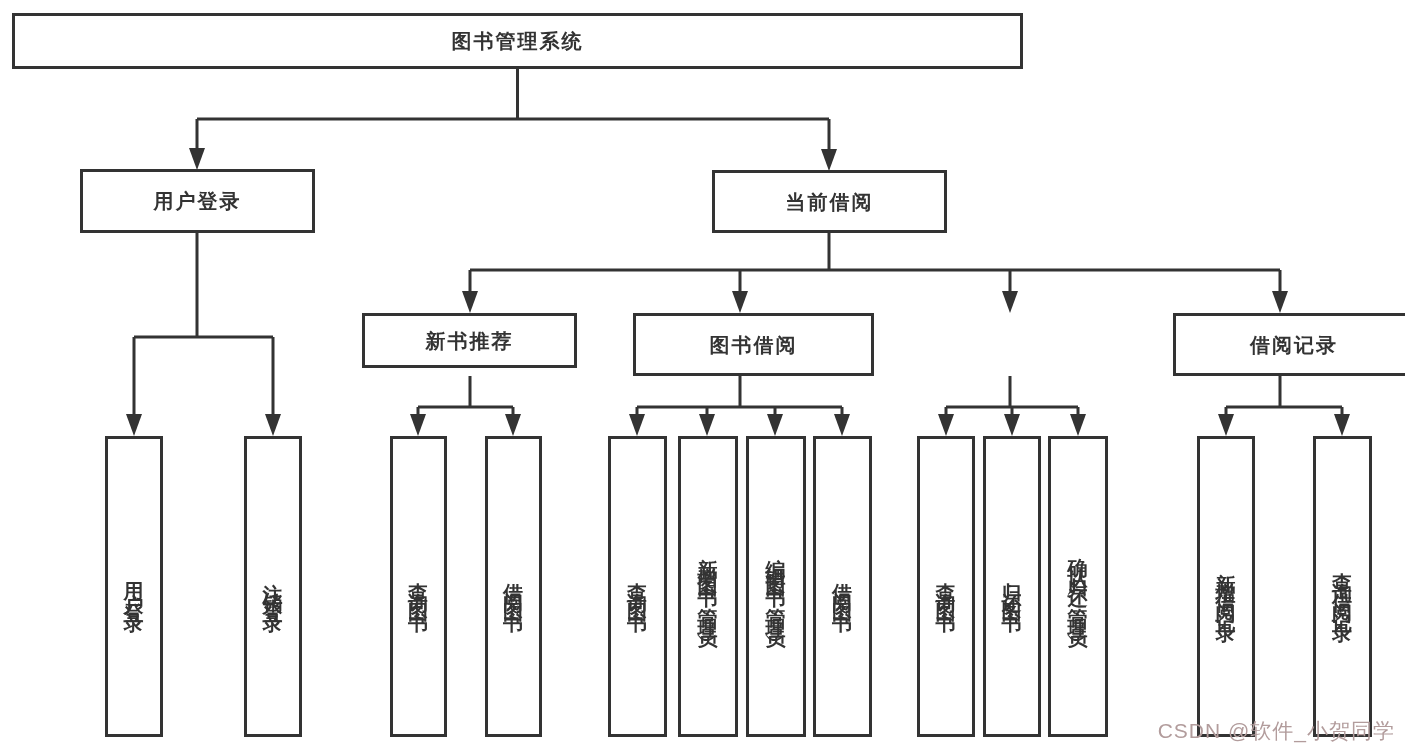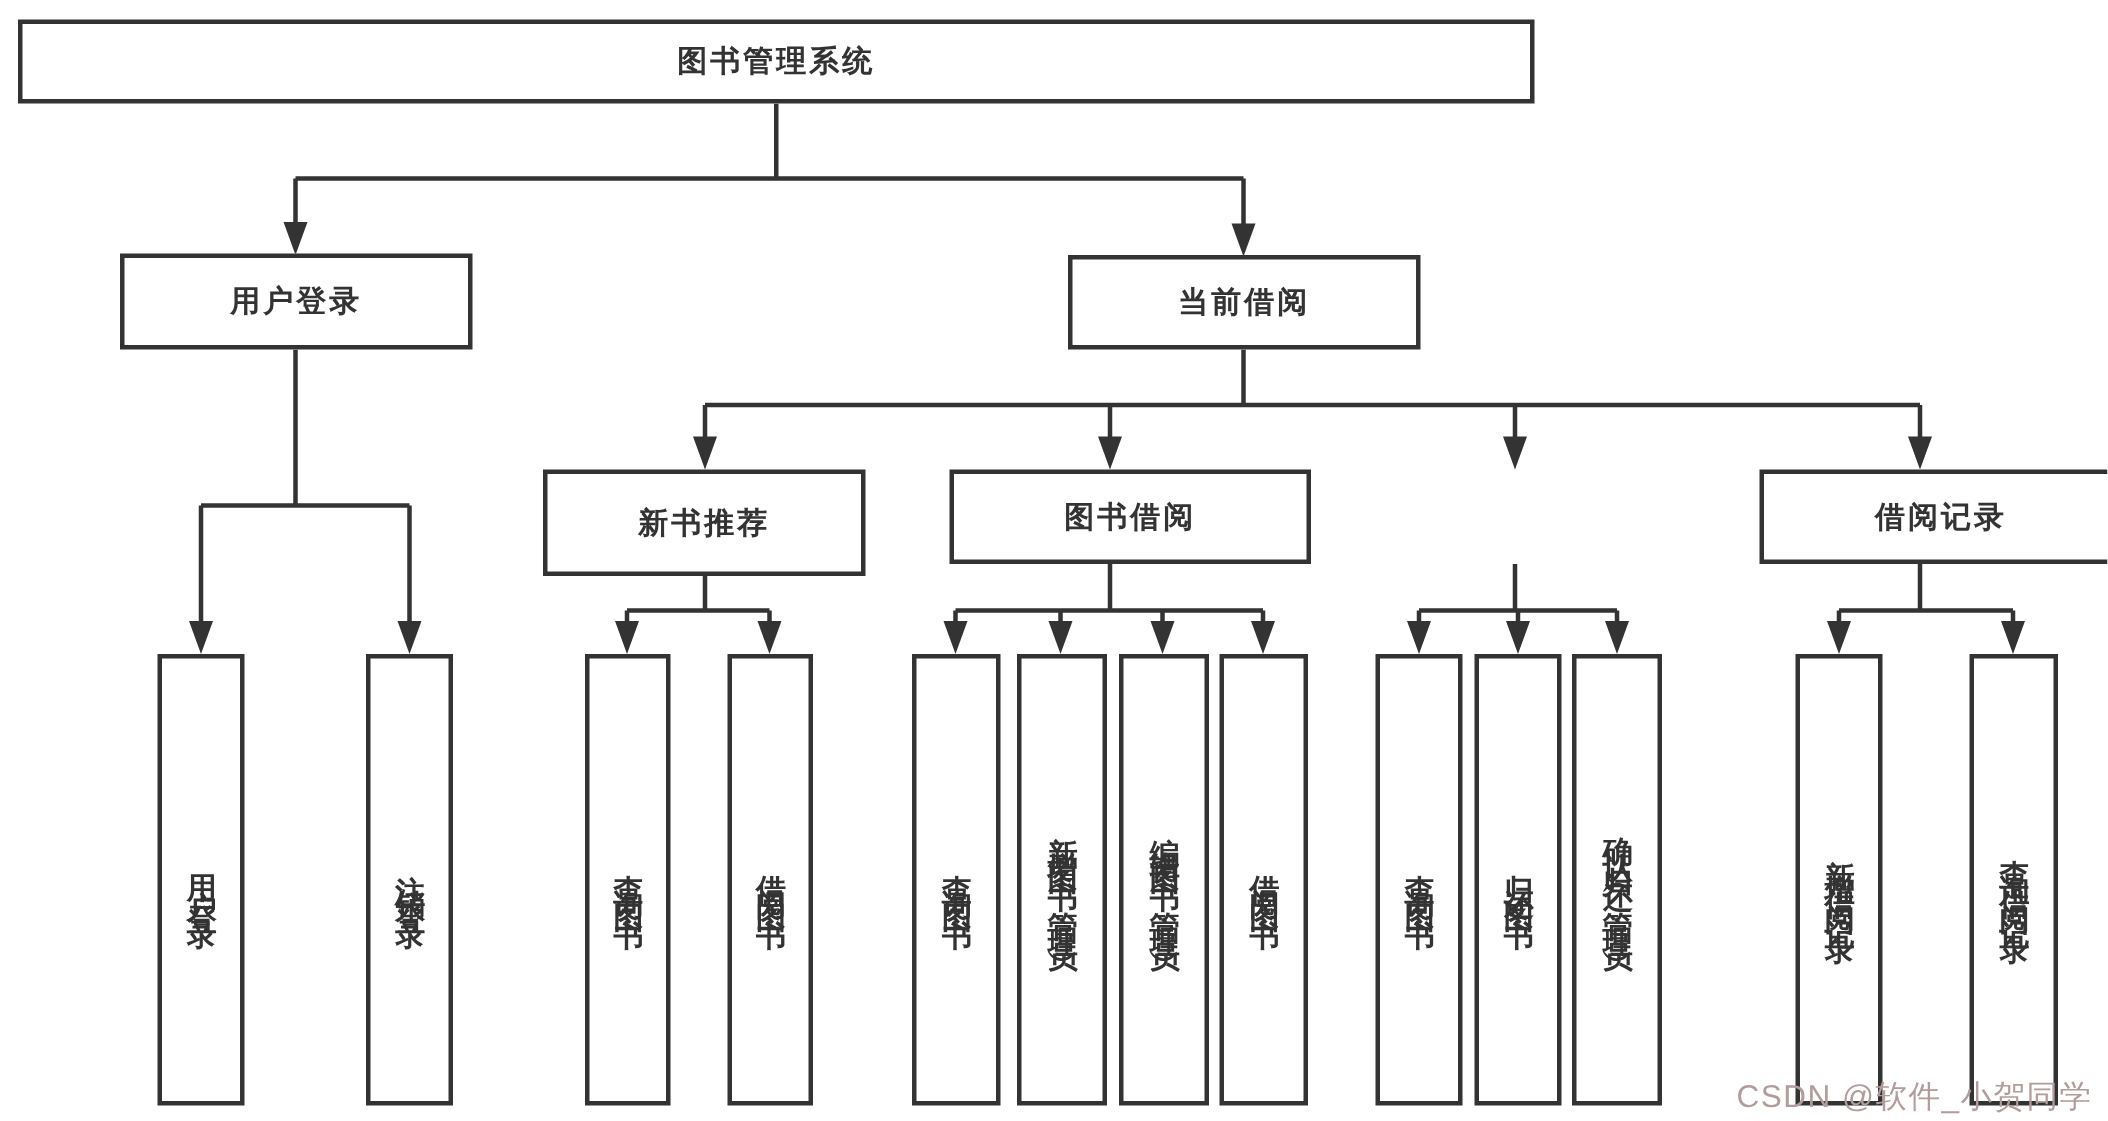--- a/index.html
+++ b/index.html
@@ -35,21 +35,21 @@
     text-orientation: mixed;
     letter-spacing: 10px;
     line-height: 1;
     white-space: nowrap;
   }
 
   
   .p-root  { left: 12px;   top: 13px;  width: 1011px; height: 56px; }
   .p-login { left: 80px;   top: 169px; width: 235px;  height: 64px; }
   .p-mgmt  { left: 712px;  top: 170px; width: 235px;  height: 63px; }
-  .p-l3a   { left: 362px;  top: 313px; width: 215px;  height: 71px; }
+  .p-l3a   { left: 362px;  top: 313px; width: 215px;  height: 55px; }
   .p-l3b   { left: 633px;  top: 313px; width: 241px;  height: 63px; }
   .p-l3c   { left: 903px;  top: 313px; width: 215px;  height: 63px; }
   .p-l3d   { left: 1173px; top: 313px; width: 242px;  height: 63px; }
   .p-f1  { left: 105px;  width: 58px; }
   .p-f2  { left: 244px;  width: 58px; }
   .p-f3  { left: 390px;  width: 57px; }
   .p-f4  { left: 485px;  width: 57px; }
   .p-f5  { left: 608px;  width: 59px; }
   .p-f6  { left: 678px;  width: 60px; }
   .p-f7  { left: 746px;  width: 60px; }

